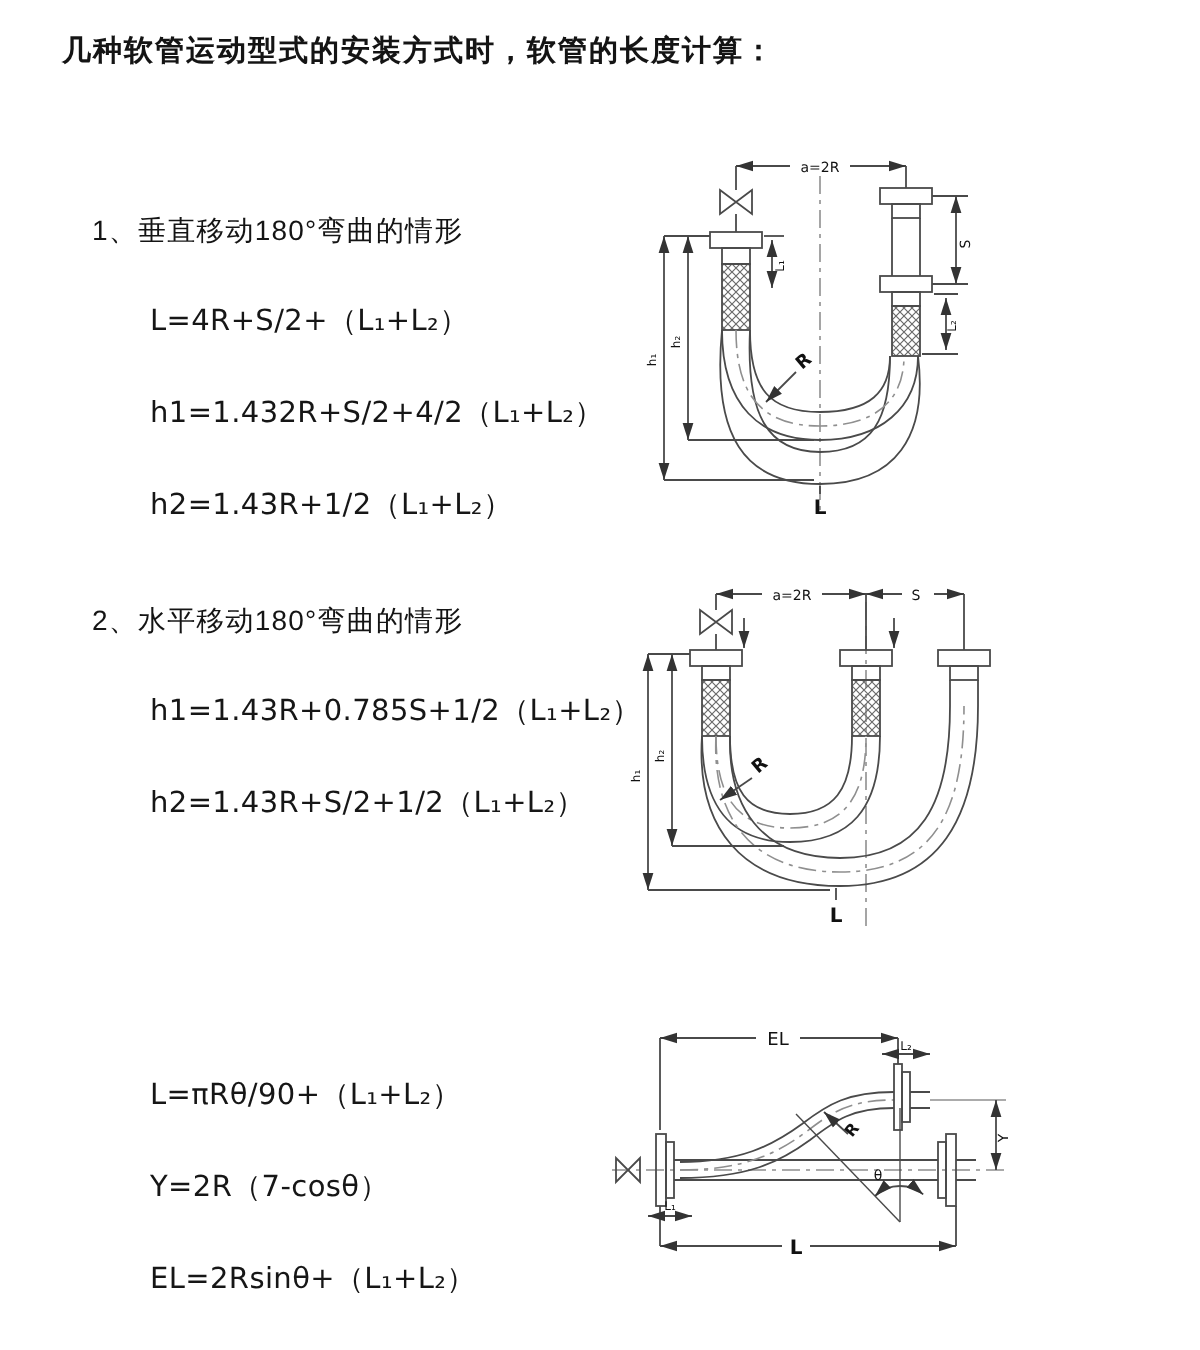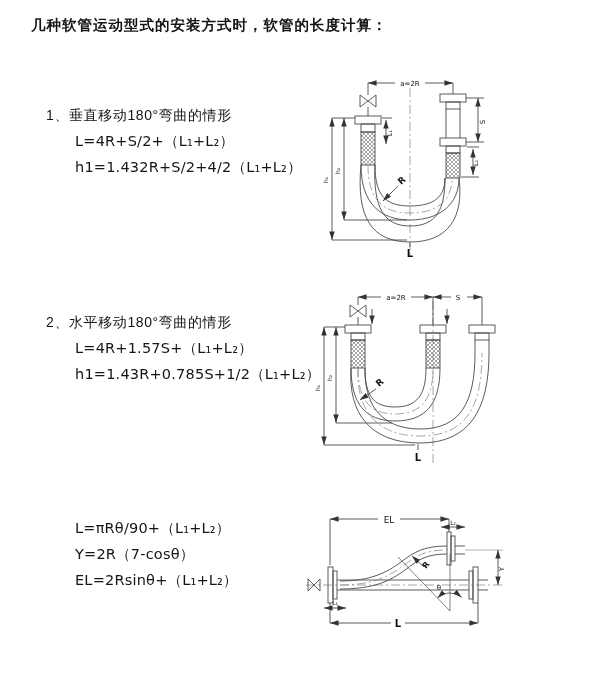--- a/index.html
+++ b/index.html
@@ -10,43 +10,44 @@
     border-radius:18px;
   }
   .title{
     position:absolute;left:31px;top:16px;font-size:14.5px;font-weight:bold;
     letter-spacing:1px;color:#141414;
   }
   .sec{position:absolute;left:46px;}
   .sec .line{height:26px;line-height:26px;white-space:nowrap;}
   .heading{font-size:14px;font-weight:normal;letter-spacing:0.6px;color:#141414;}
   .formula{font-size:14.5px;letter-spacing:0.2px;margin-left:29px;color:#161616;
-    font-family:"DejaVu Sans","Liberation Sans",sans-serif;}
+    font-family:"DejaVu Sans","Liberation Sans",sans-serif;margin-top:20px;}
   .diag{position:absolute;}
   svg text{fill:#111;font-family:"DejaVu Sans","Liberation Sans",sans-serif;}
   .thin{stroke:#4a4a4a;stroke-width:0.9;}
   .ctr{stroke:#8f8f8f;stroke-width:0.8;stroke-dasharray:9 3 2 3;}
 </style>
 </head>
 <body>
 
 <div class="page">
 
   <div class="title">几种软管运动型式的安装方式时，软管的长度计算：</div>
 
   <div class="sec" style="top:102px;">
     <div class="line heading">1、垂直移动180°弯曲的情形</div>
     <div class="line formula">L=4R+S/2+（L₁+L₂）</div>
     <div class="line formula">h1=1.432R+S/2+4/2（L₁+L₂）</div>
+    <div class="line formula">h2=1.43R+1/2（L₁+L₂）</div>
   </div>
 
-  <div class="sec" style="top:309px;">
+  <div class="sec" style="top:297px;">
     <div class="line heading">2、水平移动180°弯曲的情形</div>
-    <div class="line formula">L=4R+1.57S+（L₁+L₂）</div>
     <div class="line formula">h1=1.43R+0.785S+1/2（L₁+L₂）</div>
+    <div class="line formula">h2=1.43R+S/2+1/2（L₁+L₂）</div>
   </div>
 
   <div class="sec" style="top:515px;">
     <div class="line formula">L=πRθ/90+（L₁+L₂）</div>
     <div class="line formula">Y=2R（7-cosθ）</div>
     <div class="line formula">EL=2Rsinθ+（L₁+L₂）</div>
   </div>
 
   <svg class="diag" style="left:310px;top:68px;" width="280" height="195" viewBox="0 0 280 195">
     <defs>

